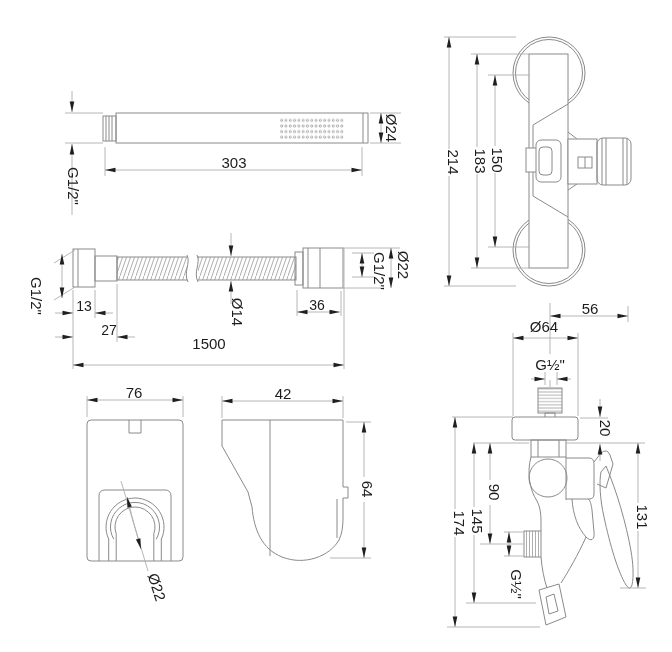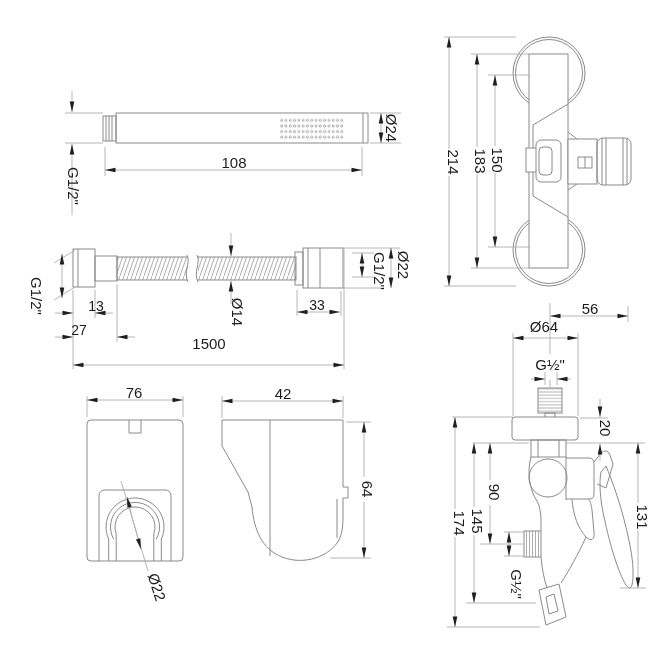--- a/index.html
+++ b/index.html
@@ -204,33 +204,33 @@
       <line x1="638" y1="443" x2="638" y2="503" marker-start="url(#as)"></line>
       <line x1="638" y1="531" x2="638" y2="588" marker-end="url(#ae)"></line>
       <path d="M620,588 H646"></path>
       <path d="M504,532 H524 M504,556 H524"></path>
       <line x1="509" y1="532" x2="509" y2="556" marker-start="url(#as)" marker-end="url(#ae)"></line>
     </g>
   </g>
 </svg>
 
 <span class="lbl r90" style="left:73px;top:186px">G1/2"</span>
-<span class="lbl" style="left:234px;top:162px">108</span>
+<span class="lbl" style="left:234px;top:162px">303</span>
 <span class="lbl r90" style="left:391px;top:128px">Ø24</span>
 
 <span class="lbl r90" style="left:453px;top:162px">214</span>
 <span class="lbl r90" style="left:480px;top:161px">183</span>
 <span class="lbl r90" style="left:497px;top:160px">150</span>
 
 <span class="lbl r90" style="left:36px;top:296px">G1/2"</span>
-<span class="lbl sm" style="left:96px;top:306px">13</span>
-<span class="lbl sm" style="left:79px;top:330px">27</span>
+<span class="lbl sm" style="left:84px;top:306px">13</span>
+<span class="lbl sm" style="left:109px;top:330px">27</span>
 <span class="lbl r90" style="left:237px;top:312px">Ø14</span>
 <span class="lbl" style="left:209px;top:343px">1500</span>
-<span class="lbl sm" style="left:317px;top:305px">33</span>
+<span class="lbl sm" style="left:317px;top:305px">36</span>
 <span class="lbl r90" style="left:379px;top:271px">G1/2"</span>
 <span class="lbl r90" style="left:403px;top:265px">Ø22</span>
 
 <span class="lbl" style="left:134px;top:392px">76</span>
 <span class="lbl r72" style="left:157px;top:587px">Ø22</span>
 
 <span class="lbl" style="left:283px;top:393px">42</span>
 <span class="lbl r90" style="left:367px;top:489px">64</span>
 
 <span class="lbl" style="left:590px;top:308px">56</span>

